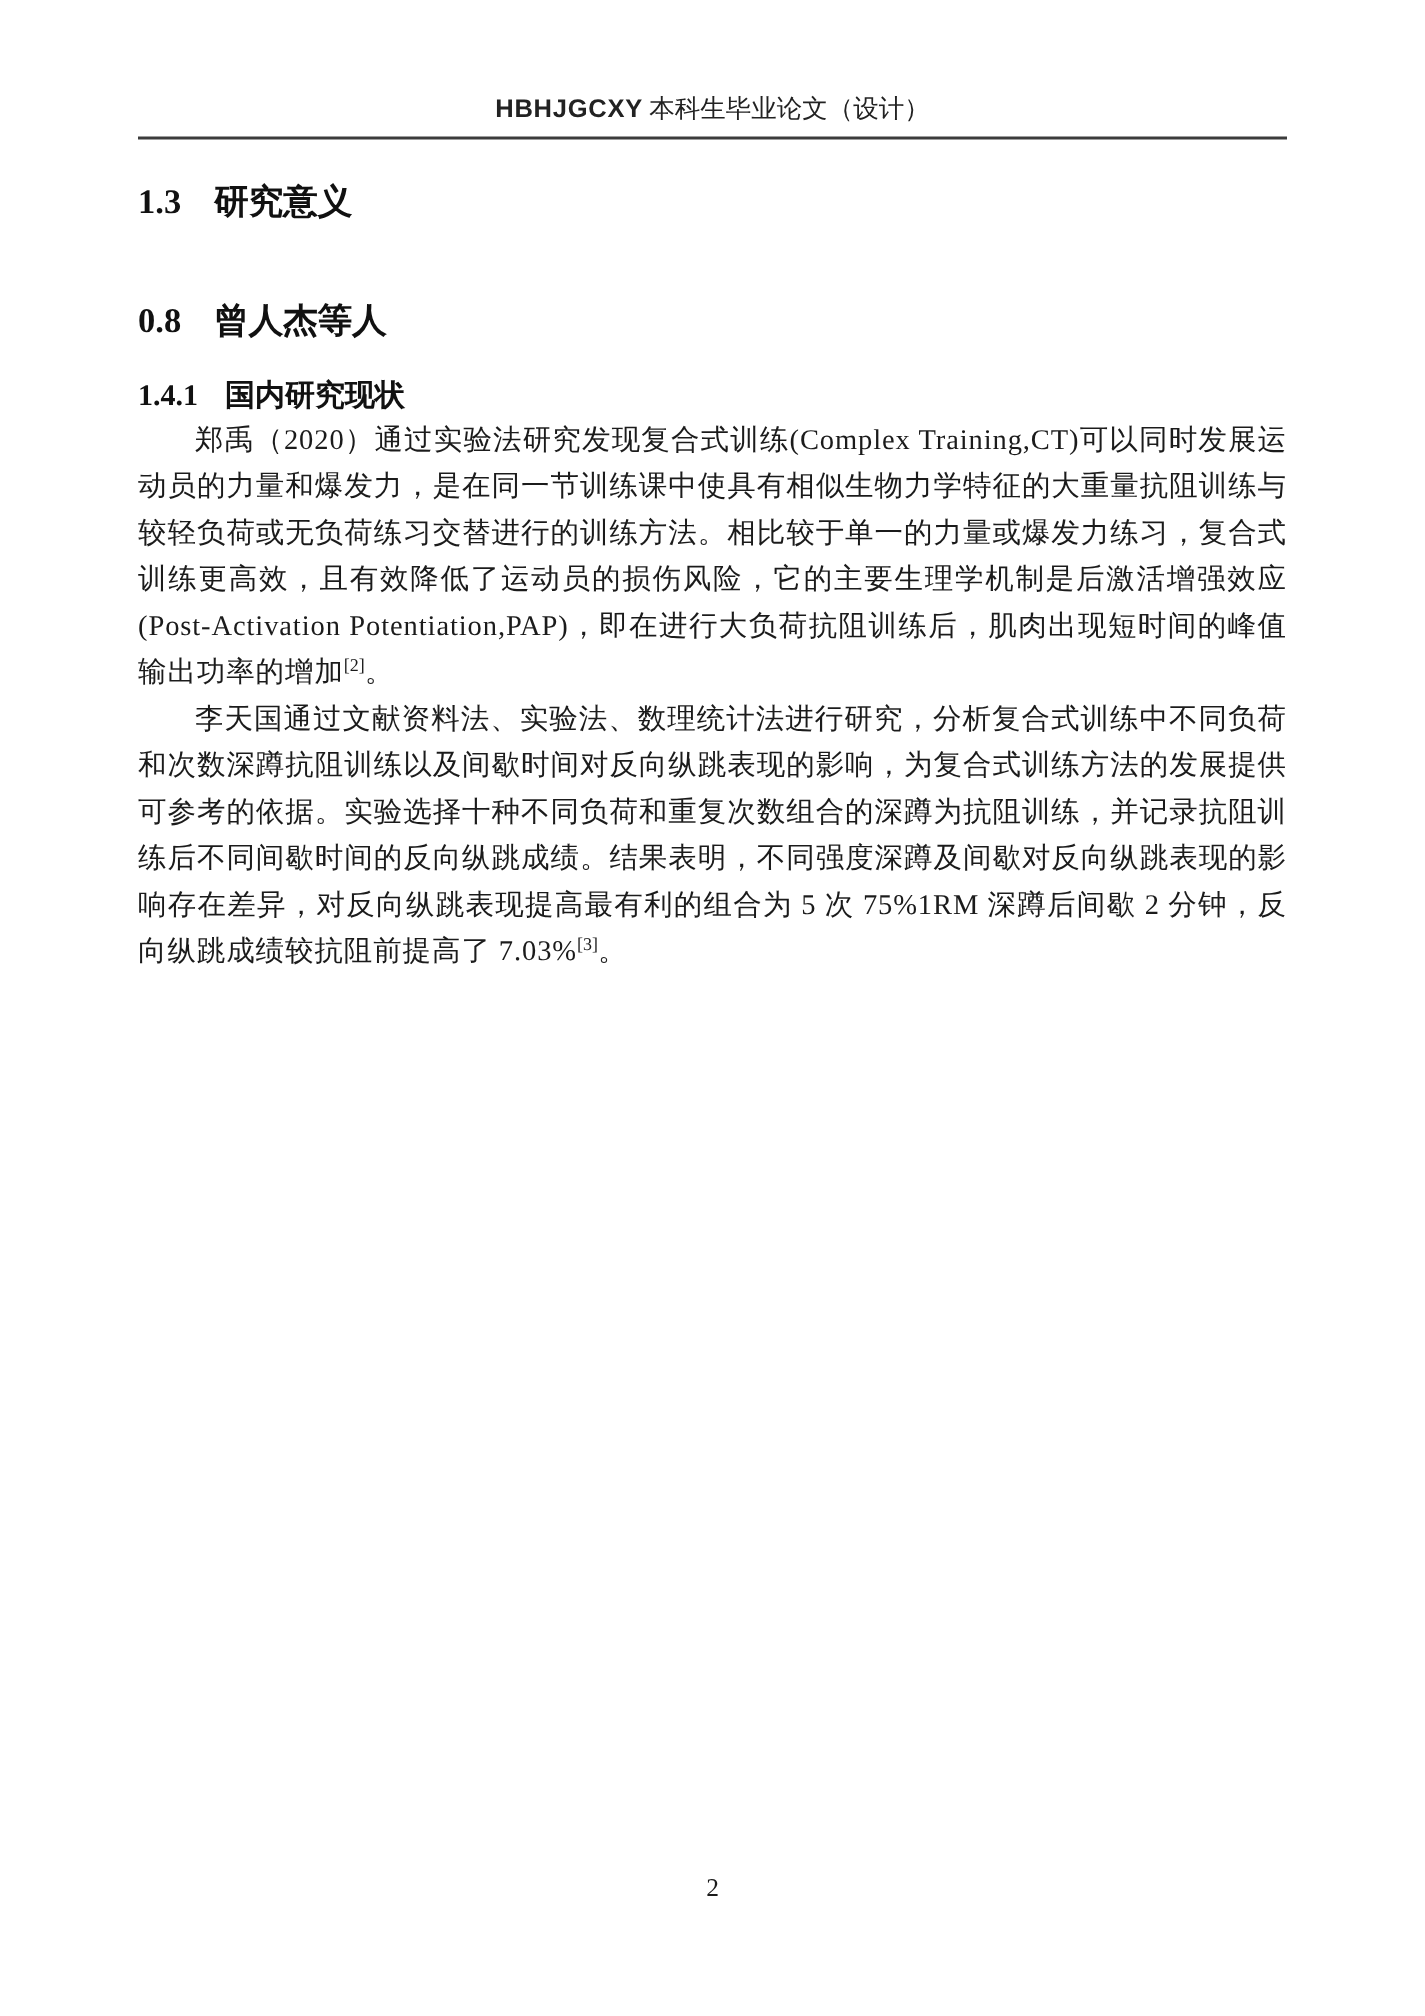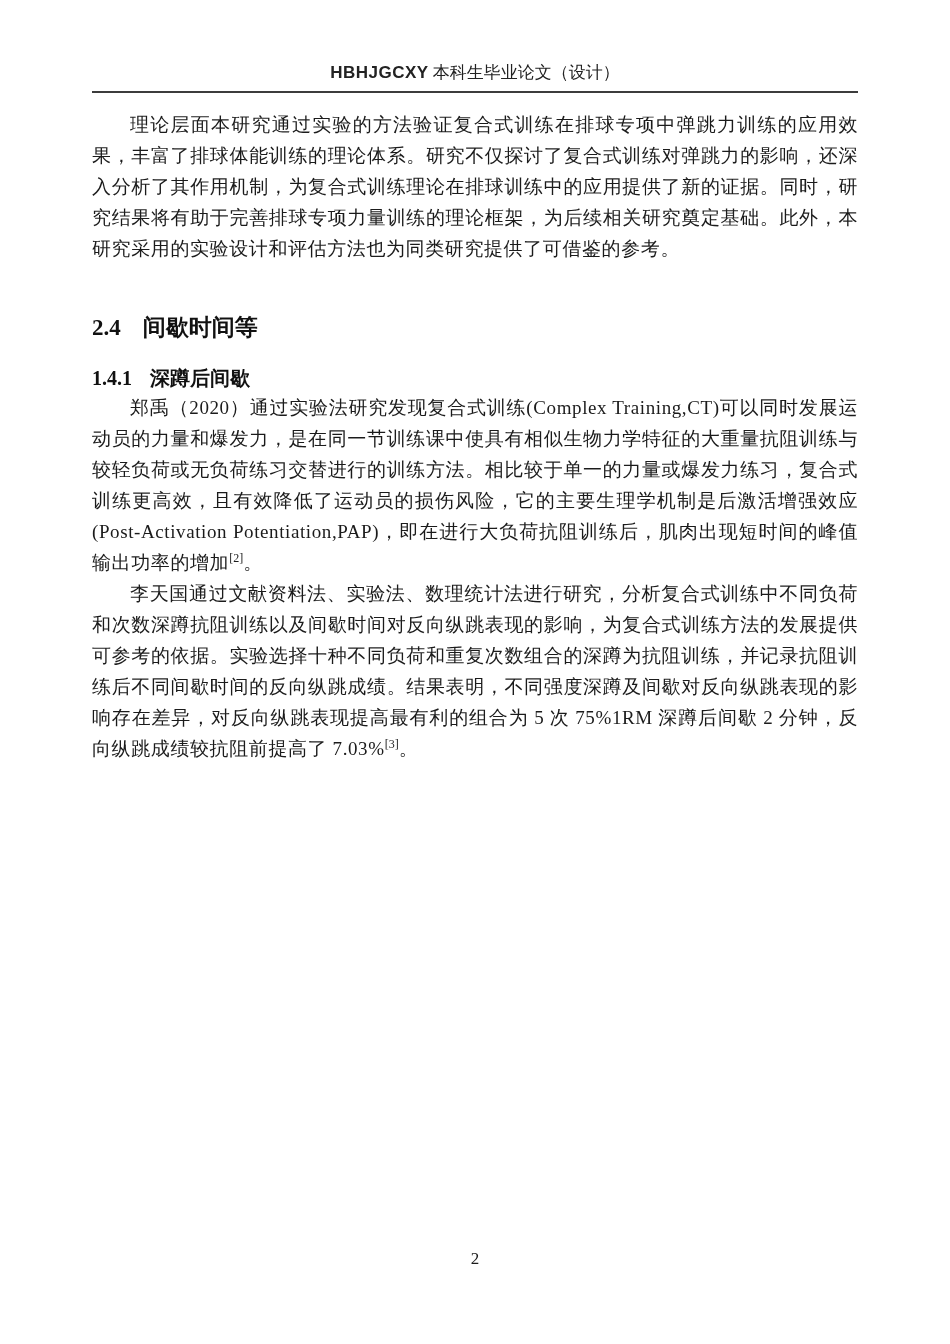--- a/index.html
+++ b/index.html
@@ -98,30 +98,32 @@
 <body>
 
 <div class="page">
 
   <header class="doc-header">
     <span class="code">HBHJGCXY</span>
     <span class="title-cn">本科生毕业论文（设计）</span>
   </header>
   <hr class="header-rule">
 
+  <h2 class="sec">
+    <span class="hnum">1.3</span><span>研究意义</span>
+  </h2>
 
-  <p class="body-text after-heading"><span>理论层面本研究通过实验的方法验证复合式训练在排球专项中弹跳力训练的应用效果，丰富了排球体能训练的理论体系。研究不仅探讨了复合式训练对弹跳力的影响，还深入分析了其作用机制，为复合式训练理论在排球训练中的应用提供了新的证据。同时，研究结果将有助于完善排球专项力量训练的理论框架，为后续相关研究奠定基础。此外，本研究采用的实验设计和评估方法也为同类研究提供了可借鉴的参考。</span></p>
 
 
   <h2 class="sec second">
-    <span class="hnum">2.4</span><span>间歇时间等</span>
+    <span class="hnum">0.8</span><span>曾人杰等人</span>
   </h2>
 
   <h3 class="subsec">
-    <span class="hnum">1.4.1</span><span>深蹲后间歇</span>
+    <span class="hnum">1.4.1</span><span>国内研究现状</span>
   </h3>
 
 
   <p class="body-text"><span>郑禹（2020）通过实验法研究发现复合式训练(Complex Training,CT)可以同时发展运动员的力量和爆发力，是在同一节训练课中使具有相似生物力学特征的大重量抗阻训练与较轻负荷或无负荷练习交替进行的训练方法。相比较于单一的力量或爆发力练习，复合式训练更高效，且有效降低了运动员的损伤风险，它的主要生理学机制是后激活增强效应(Post-Activation Potentiation,PAP)，即在进行大负荷抗阻训练后，肌肉出现短时间的峰值输出功率的增加</span><sup class="cite">[2]</sup><span>。</span></p>
 
   <p class="body-text"><span>李天国通过文献资料法、实验法、数理统计法进行研究，分析复合式训练中不同负荷和次数深蹲抗阻训练以及间歇时间对反向纵跳表现的影响，为复合式训练方法的发展提供可参考的依据。实验选择十种不同负荷和重复次数组合的深蹲为抗阻训练，并记录抗阻训练后不同间歇时间的反向纵跳成绩。结果表明，不同强度深蹲及间歇对反向纵跳表现的影响存在差异，对反向纵跳表现提高最有利的组合为 5 次 75%1RM 深蹲后间歇 2 分钟，反向纵跳成绩较抗阻前提高了 7.03%</span><sup class="cite">[3]</sup><span>。</span></p>
 
 
   <footer class="doc-footer">
     <span>2</span>

